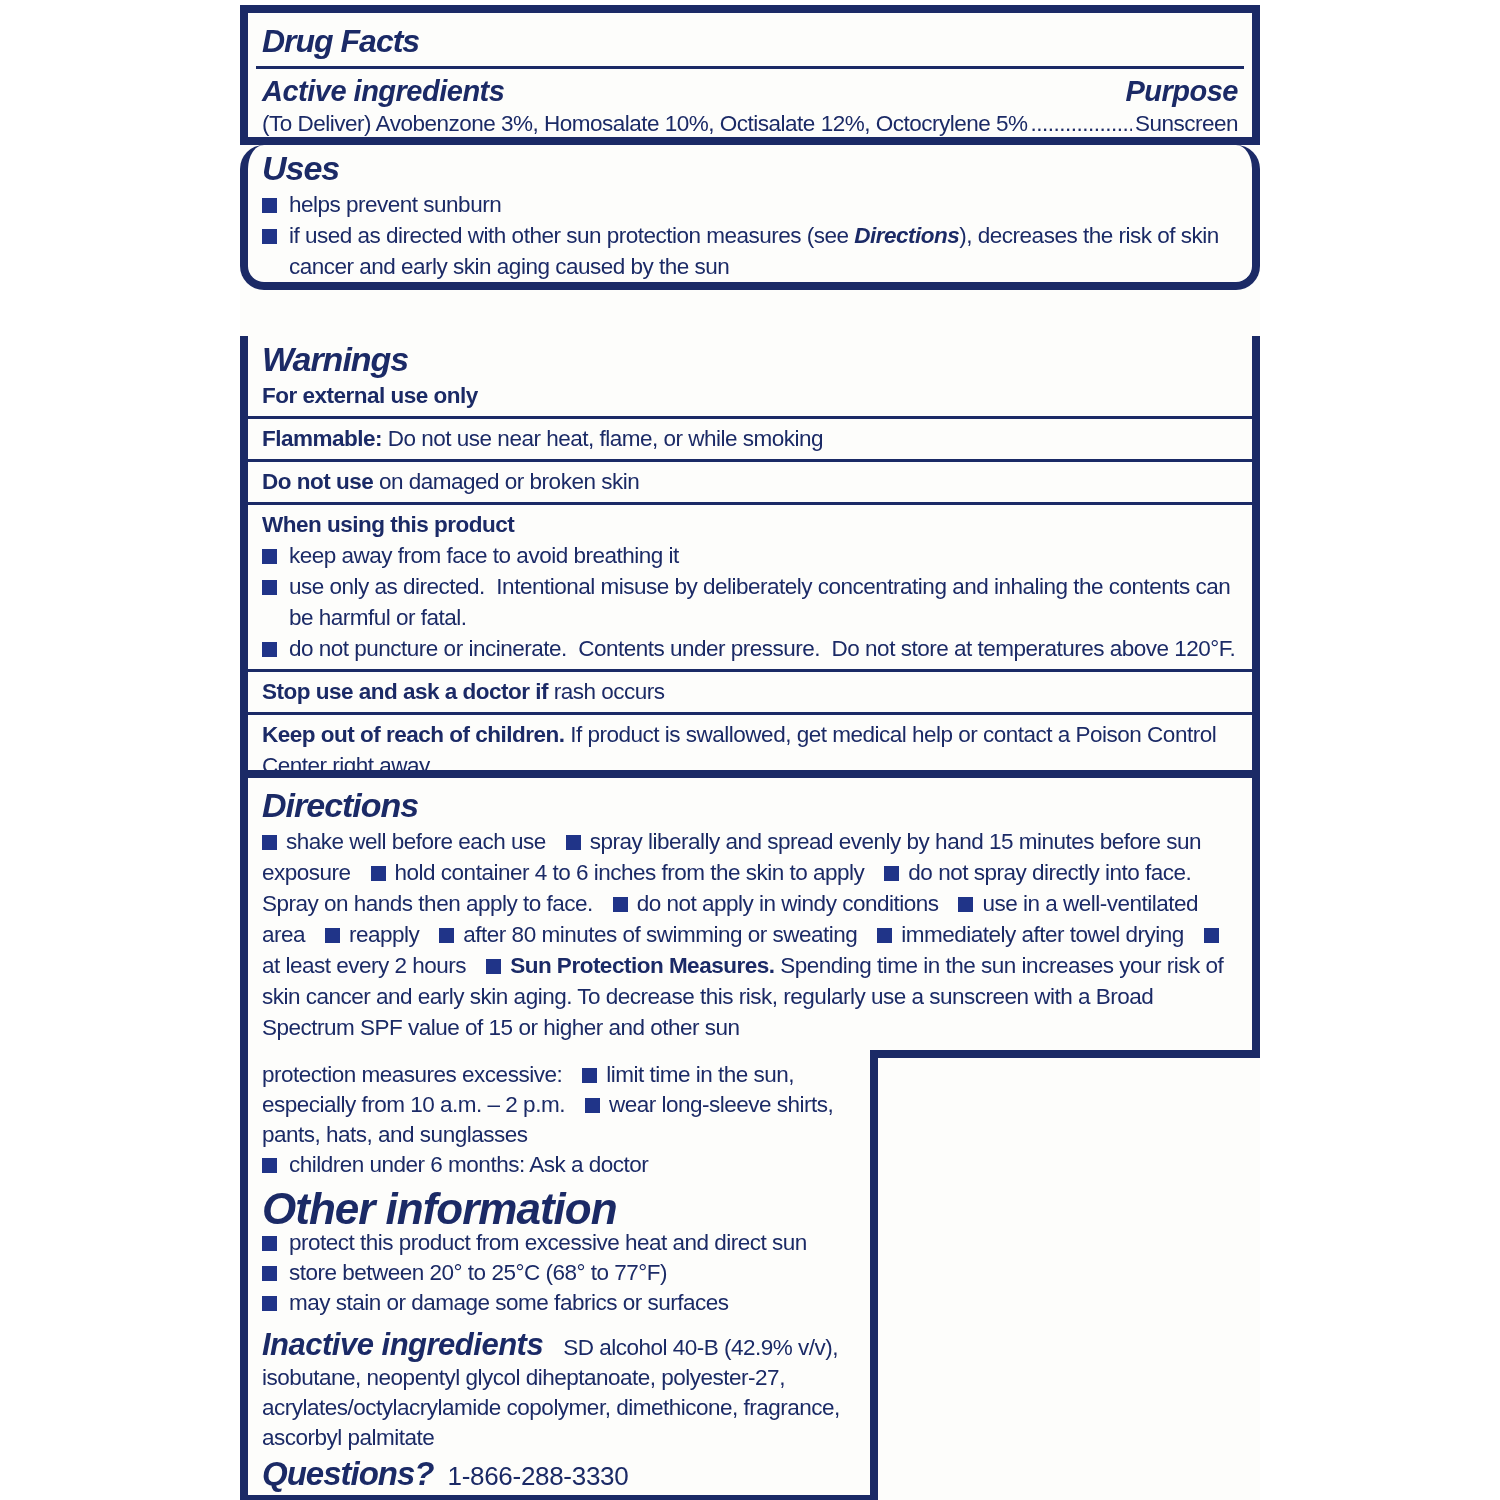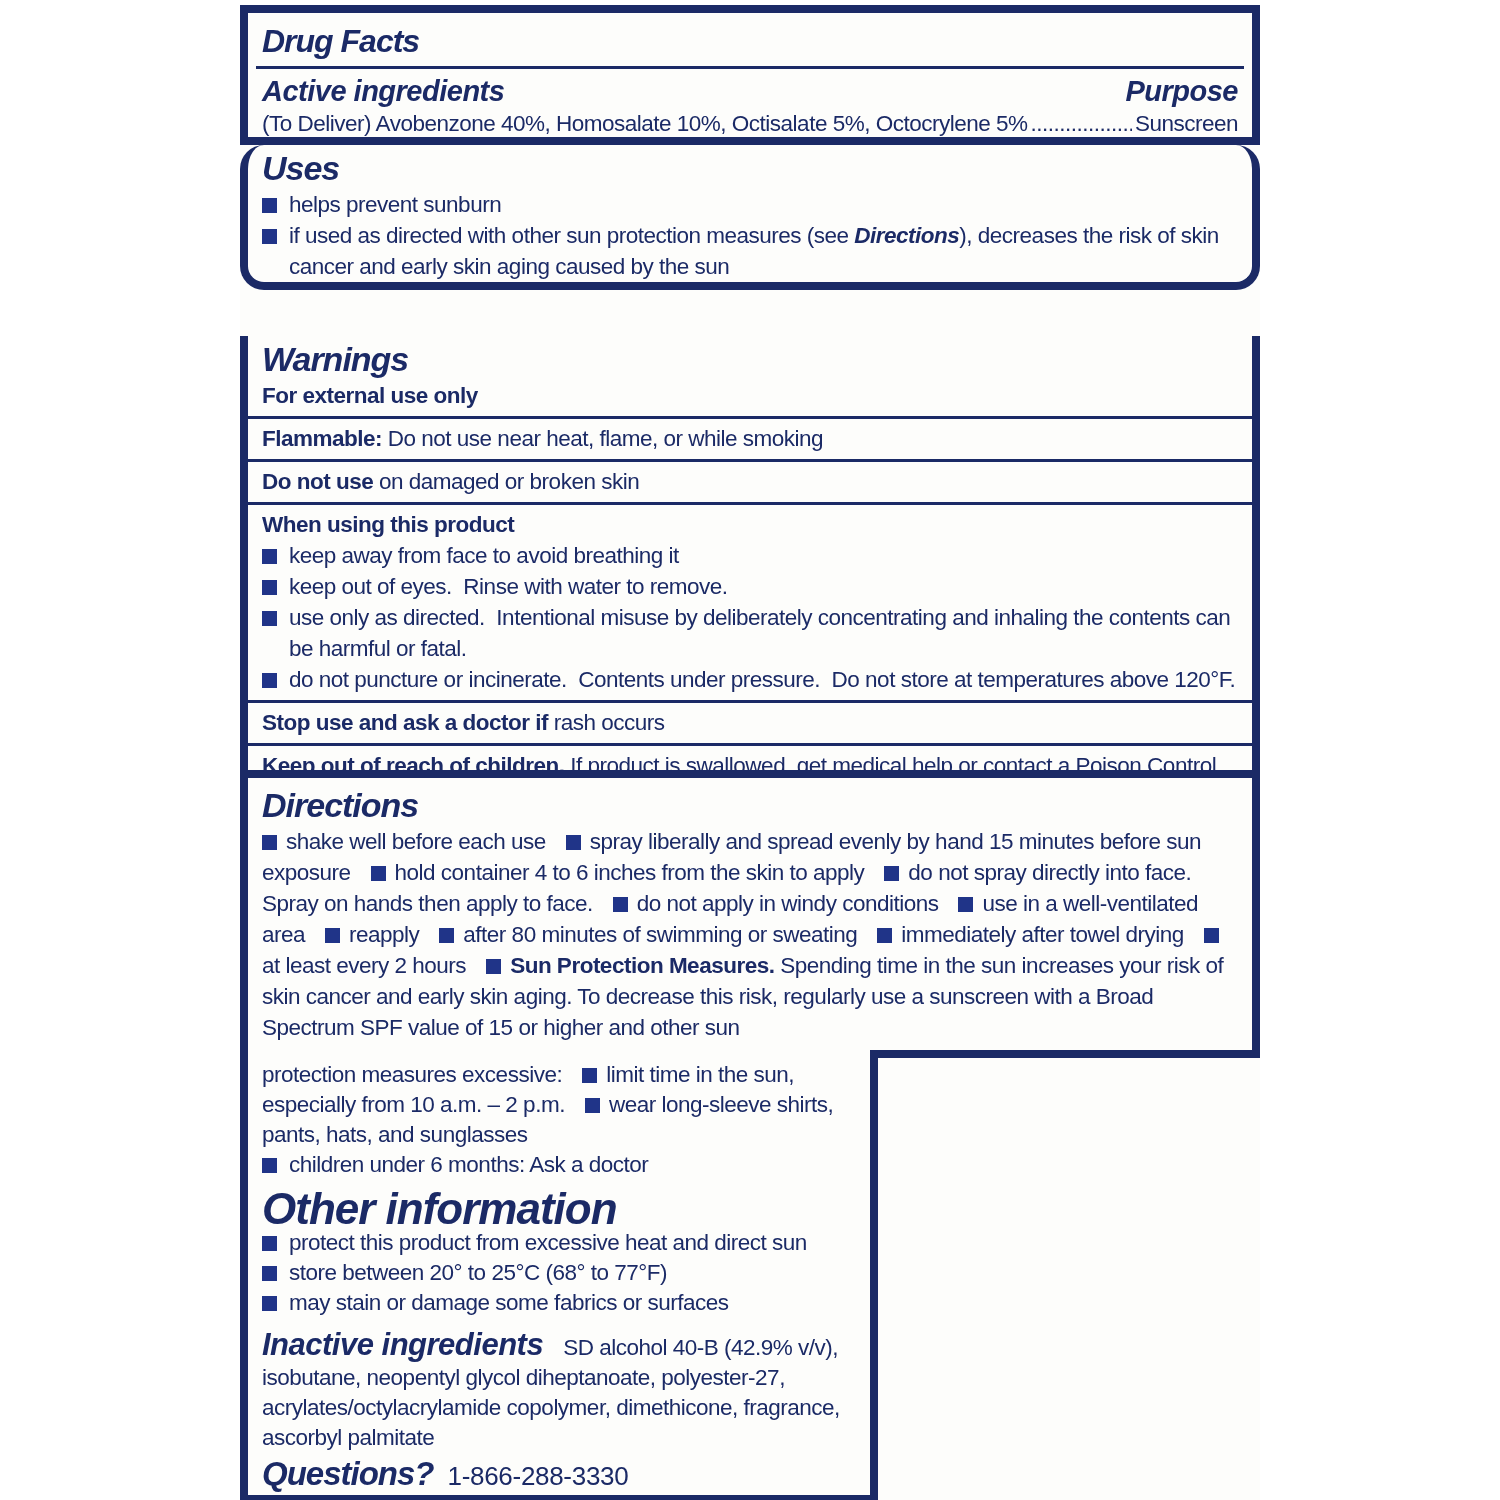--- a/index.html
+++ b/index.html
@@ -47,21 +47,21 @@
 <div class="label">
 
   <section class="box box1">
     <div class="title">Drug Facts</div>
     <div class="thin-title"></div>
     <div class="ai-row">
         <span class="h3">Active ingredients</span>
         <span class="h3">Purpose</span>
       </div>
     <div class="ai-line">
-        <span>(To Deliver) Avobenzone 40%, Homosalate 10%, Octisalate 5%, Octocrylene 5%</span>
+        <span>(To Deliver) Avobenzone 3%, Homosalate 10%, Octisalate 12%, Octocrylene 5%</span>
         <span class="leader">....................................................................................................</span>
         <span>Sunscreen</span>
       </div>
   </section>
 
   <section class="box box2">
     <div class="h2">Uses</div>
     <div class="bline"><span class="sq"></span><span>helps prevent sunburn</span></div>
     <div class="bline"><span class="sq"></span><span>if used as directed with other sun protection measures (see </span><span class="b i">Directions</span><span>), decreases the risk of skin cancer and early skin aging caused by the sun</span></div>
   </section>
@@ -69,21 +69,20 @@
   <section class="box box3">
     <div class="h2">Warnings</div>
     <div class="para b">For external use only</div>
     <div class="thin"></div>
     <div class="para"><span class="b">Flammable:</span><span> Do not use near heat, flame, or while smoking</span></div>
     <div class="thin"></div>
     <div class="para"><span class="b">Do not use</span><span> on damaged or broken skin</span></div>
     <div class="thin"></div>
     <div class="para b">When using this product</div>
     <div class="bline"><span class="sq"></span><span>keep away from face to avoid breathing it</span></div>
-    <div class="bline"><span class="sq"></span><span>keep out of eyes.  Rinse with water to remove.</span></div>
     <div class="bline"><span class="sq"></span><span>use only as directed.  Intentional misuse by deliberately concentrating and inhaling the contents can be harmful or fatal.</span></div>
     <div class="bline"><span class="sq"></span><span>do not puncture or incinerate.  Contents under pressure.  Do not store at temperatures above 120°F.</span></div>
     <div class="thin"></div>
     <div class="para"><span class="b">Stop use and ask a doctor if</span><span> rash occurs</span></div>
     <div class="thin"></div>
     <div class="para"><span class="b">Keep out of reach of children.</span><span> If product is swallowed, get medical help or contact a Poison Control Center right away.</span></div>
   </section>
 
   <section class="box box4top">
     <div class="h2">Directions</div>

